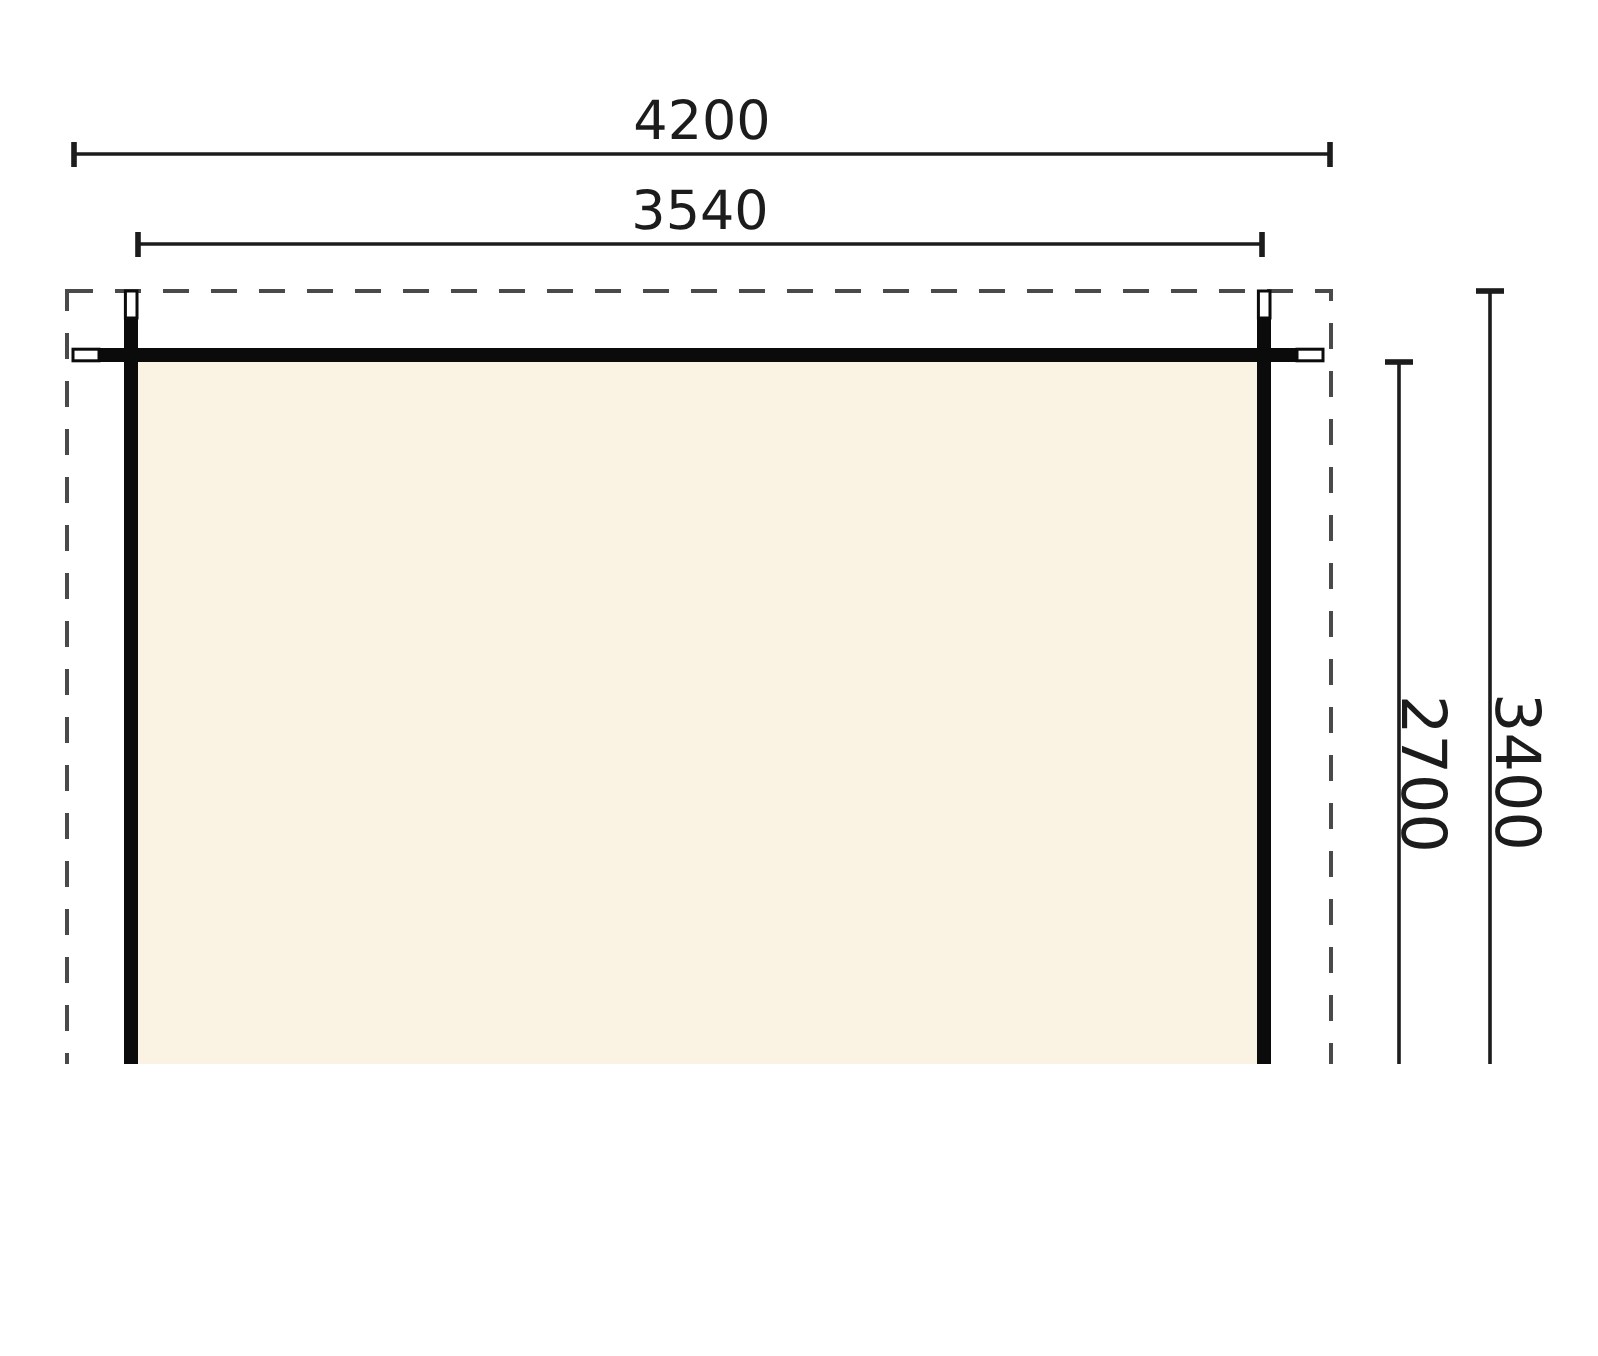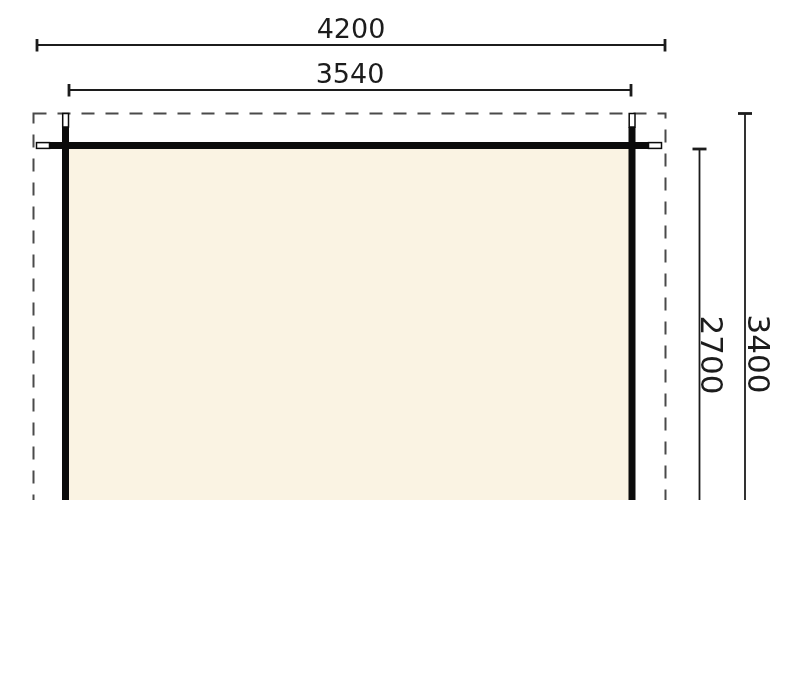--- a/index.html
+++ b/index.html
@@ -6,20 +6,21 @@
     margin: 0;
     padding: 0;
     background: var(--background, #ffffff);
   }
   .canvas {
     position: relative;
     width: 799px;
     height: 500px;
     background: var(--background, #ffffff);
     font-family: "DejaVu Sans", "Liberation Sans", sans-serif;
+    margin-top: 32px;
   }
   svg { display: block; }
 
   .dim-line { stroke: var(--dim, #1c1c1c); stroke-width: 1.8; fill: none; }
   .dim-tick { stroke: var(--dim, #1c1c1c); stroke-width: 2.8; fill: none; }
   .dim-text {
     font-family: "DejaVu Sans", "Liberation Sans", sans-serif;
     font-size: 27px;
     fill: var(--dim, #1c1c1c);
   }

